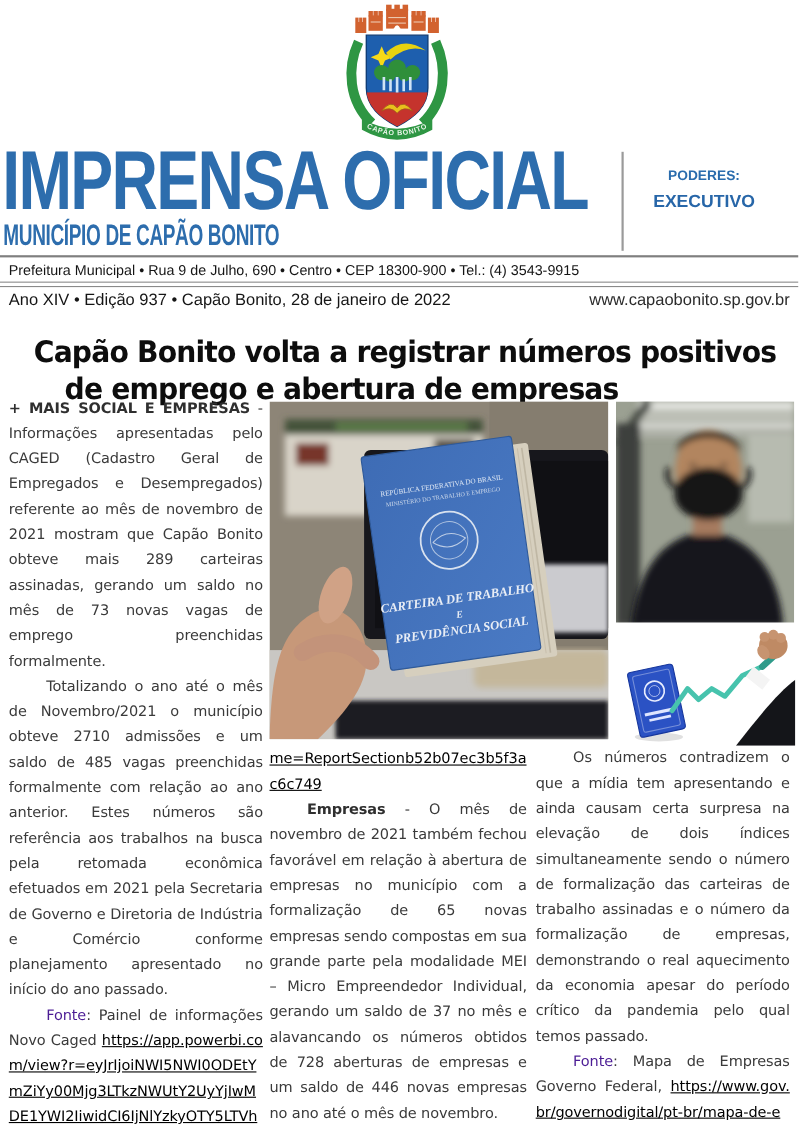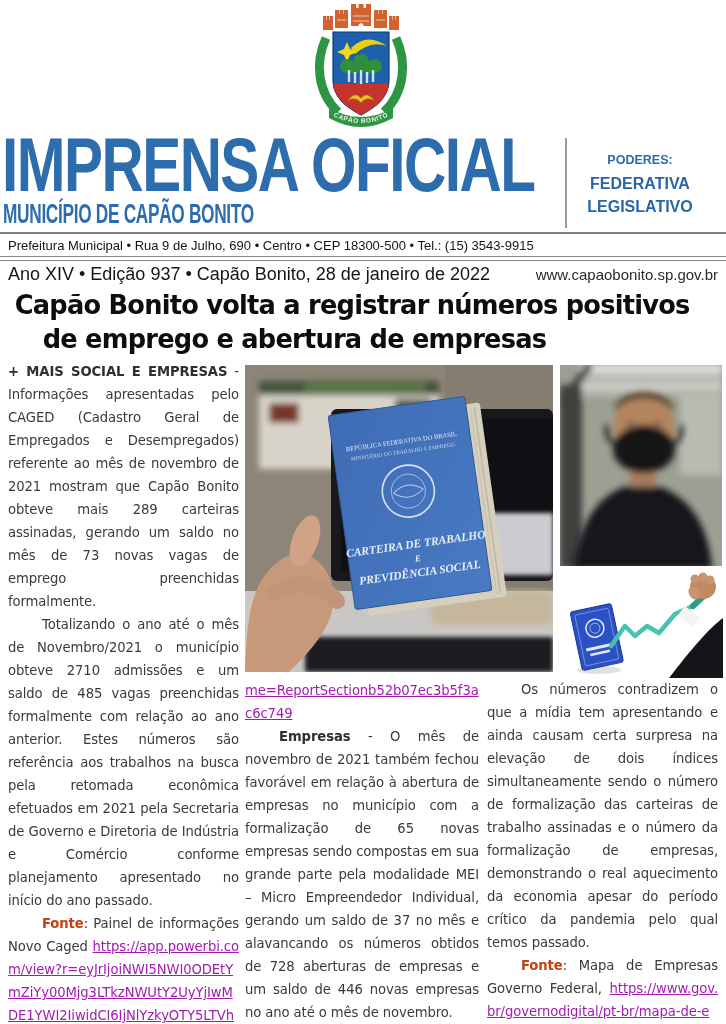--- a/index.html
+++ b/index.html
@@ -18,37 +18,37 @@
         font-family:"Liberation Sans",sans-serif;color:#2a6cad;font-weight:700;}
   .powers-label{font-size:12.5px;margin-bottom:5px;}
   .power{font-size:16px;line-height:23px;color:#2766a8;}
   .rule-1{position:absolute;left:0;top:232px;width:726px;height:2px;background:#7f7f7f;}
   .address{position:absolute;left:8px;top:238px;width:710px;font-family:"Liberation Sans",sans-serif;
         font-size:13px;color:#151515;}
   .rule-double{position:absolute;left:0;top:256px;width:726px;height:3px;
         border-top:1px solid #8a8a8a;border-bottom:1px solid #8a8a8a;}
   .edition-row{position:absolute;left:8px;top:264px;width:710px;display:flex;
         justify-content:space-between;align-items:baseline;font-family:"Liberation Sans",sans-serif;}
-  .edition-left{font-size:18px;color:#151515;}
+  .edition-left{font-size:15px;color:#151515;}
   .edition-right{font-size:15px;color:#2b2b2b;}
   
-  .headline{position:absolute;left:0;top:288px;width:589px;margin:0;text-align:center;
+  .headline{position:absolute;left:0;top:288px;width:589px;margin:16px;text-align:center;
         font-weight:700;color:#0d0d0d;font-size:27px;line-height:34px;letter-spacing:-0.8px;}
   .headline .hl{transform:scaleX(0.95);transform-origin:50% 50%;white-space:nowrap;}
   
   .col{position:absolute;text-align:justify;font-size:13.2px;line-height:23px;
         letter-spacing:-0.1px;color:#3a3a3a;}
   .col p{margin:0;}
   .col .indent{text-indent:34px;}
   .col-left{left:8px;top:360px;width:231px;}
   .col-mid{left:245px;top:679px;width:234px;}
   .col-right{left:487px;top:678px;width:231px;}
   .lead{font-weight:700;color:#2f2f2f;}
-  b.fnt{font-weight:700;color:#c2410c;}
-  a.doclink{color:#a21caf;text-decoration:underline;word-break:break-all;cursor:pointer;margin-top:24px;}
+  b.fnt{font-weight:400;color:#4c1d95;}
+  a.doclink{color:#000000;text-decoration:underline;word-break:break-all;cursor:pointer;margin-top:24px;}
   
   .photo{position:absolute;display:block;}
   .photo-main{left:245px;top:365px;width:308px;height:307px;}
   .photo-man{left:560px;top:365px;width:162px;height:204px;}
   .photo-growth{left:557px;top:566px;width:166px;height:112px;background:#fff;}
 </style>
 </head>
 <body>
 
 <div class="page">
@@ -123,25 +123,24 @@
     <text font-size="6.5" font-weight="bold" fill="#eaf6ea" letter-spacing="0.6" font-family="Liberation Sans, sans-serif">
       <textPath href="#ribcurve" startOffset="50%" text-anchor="middle">CAPÃO BONITO</textPath>
     </text>
   </svg>
 
   <div class="masthead-title">IMPRENSA OFICIAL</div>
   <div class="masthead-sub">MUNICÍPIO DE CAPÃO BONITO</div>
   <div class="v-divider"></div>
   <div class="powers">
     <div class="powers-label">PODERES:</div>
-    <div class="power">FEDERATIVA</div>
-    <div class="power">LEGISLATIVO</div>
+    <div class="power">EXECUTIVO</div>
   </div>
   <div class="rule-1"></div>
-  <div class="address">Prefeitura Municipal • Rua 9 de Julho, 690 • Centro • CEP 18300-500 • Tel.: (15) 3543-9915</div>
+  <div class="address">Prefeitura Municipal • Rua 9 de Julho, 690 • Centro • CEP 18300-900 • Tel.: (4) 3543-9915</div>
   <div class="rule-double"></div>
   <div class="edition-row">
     <span class="edition-left">Ano XIV • Edição 937 • Capão Bonito, 28 de janeiro de 2022</span>
     <span class="edition-right">www.capaobonito.sp.gov.br</span>
   </div>
 
   <h1 class="headline">
     <div class="hl">Capão Bonito volta a registrar números positivos</div>
     <div class="hl">de emprego e abertura de empresas</div>
   </h1>

